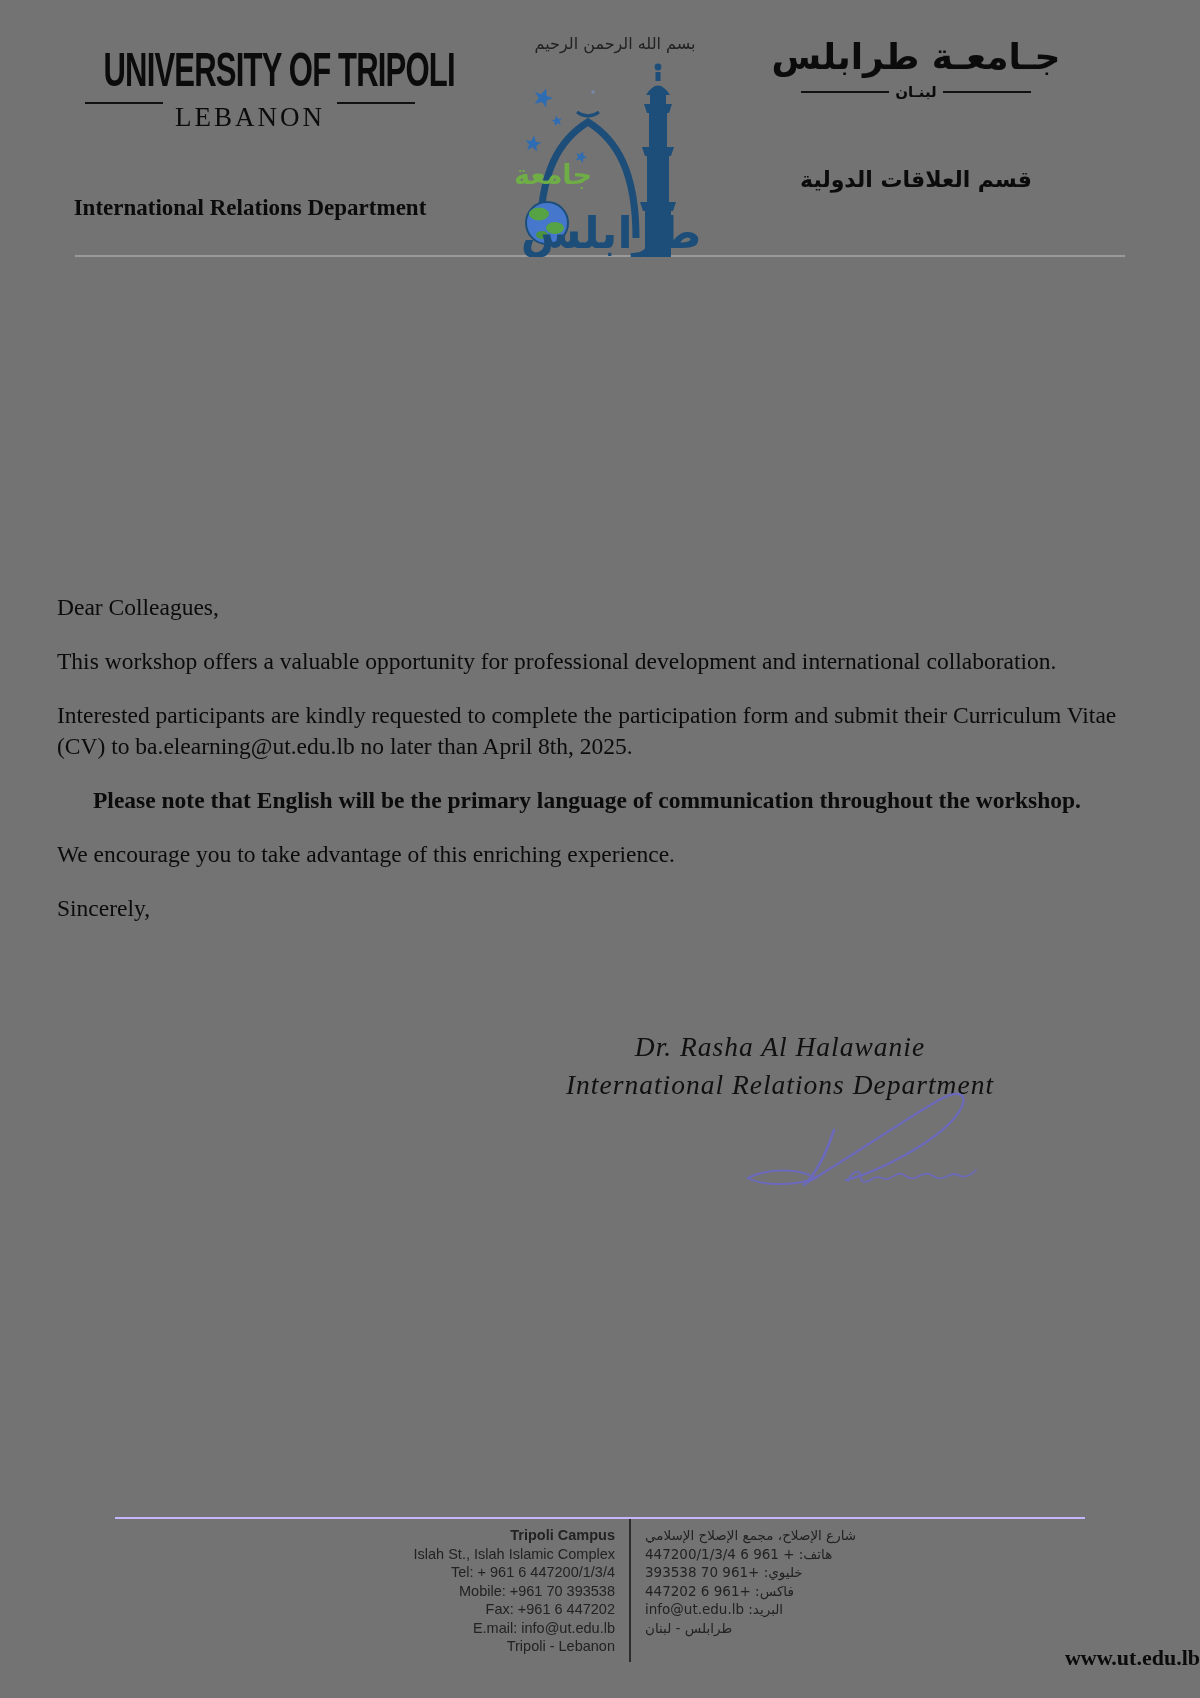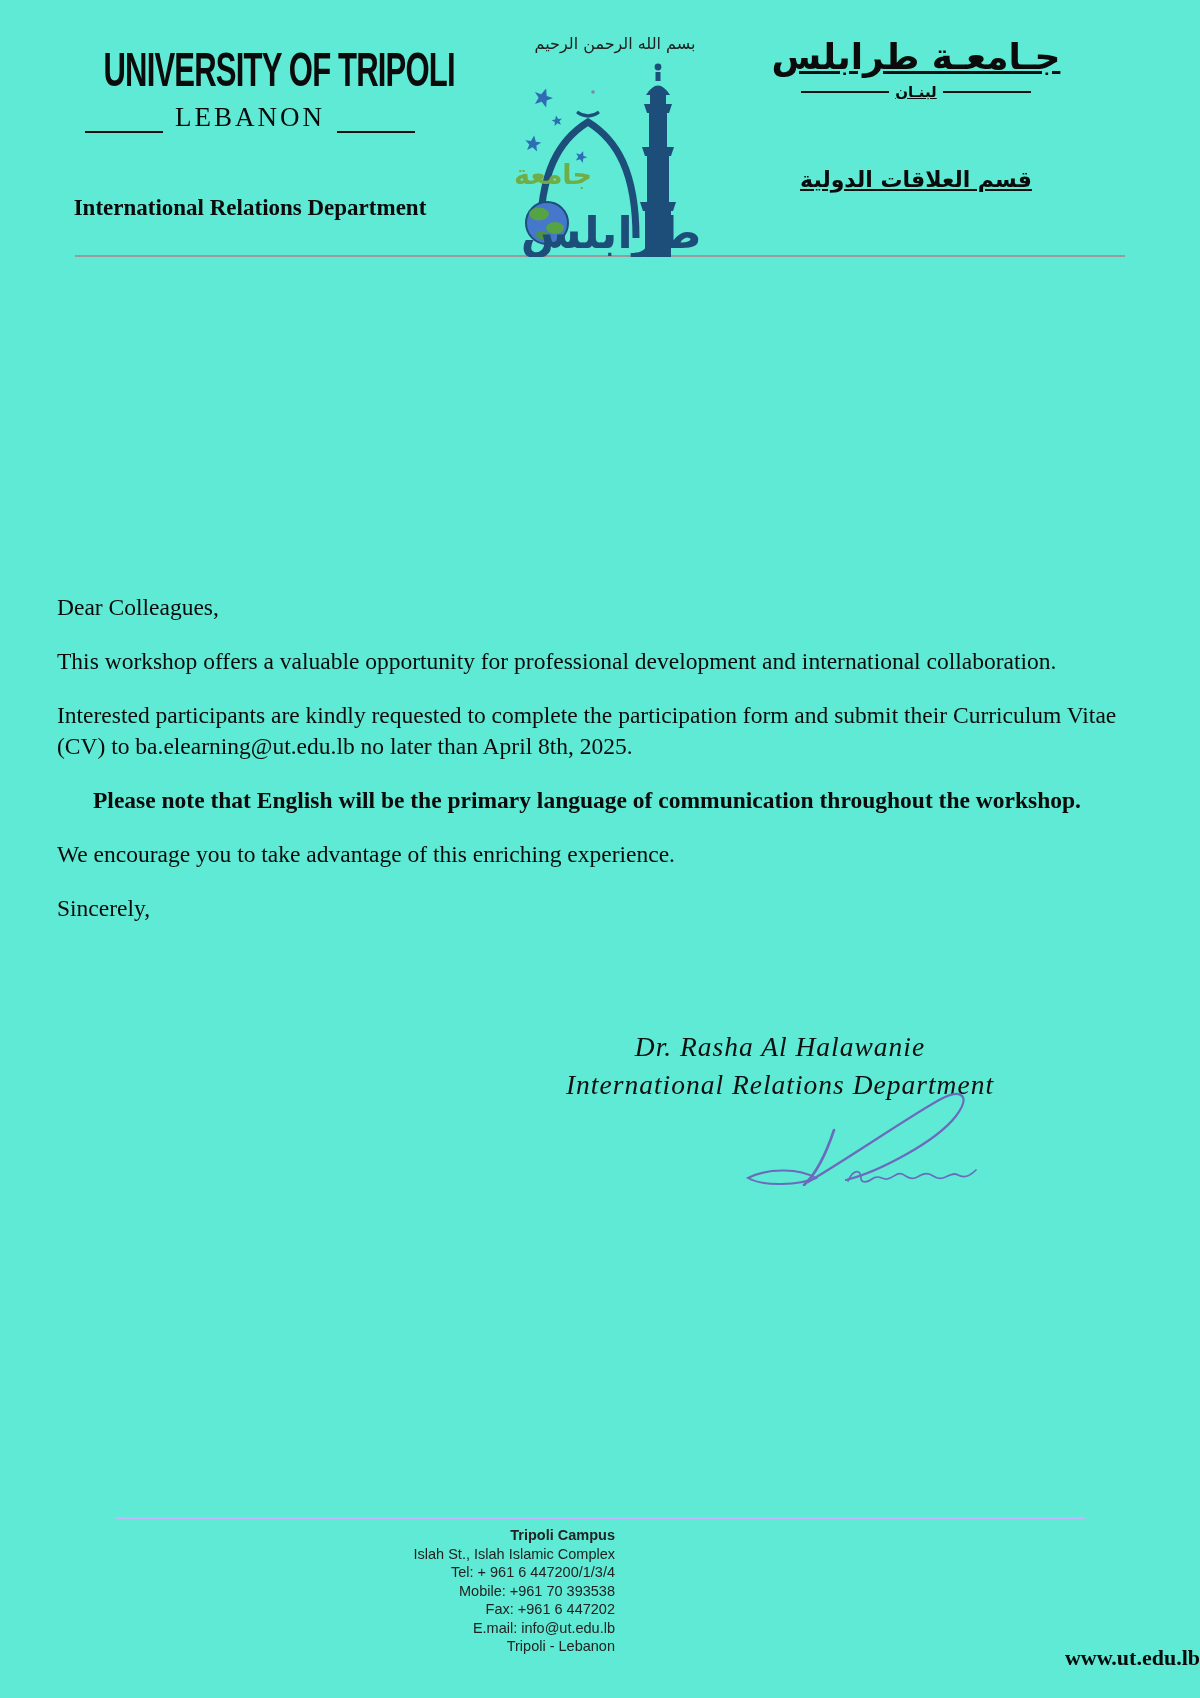--- a/index.html
+++ b/index.html
@@ -1,34 +1,34 @@
 <!DOCTYPE html>
 <html><head>
 <meta charset="utf-8">
 <style>
   html,body{margin:0;padding:0;background:#ffffff;}
-  .page{position:relative;width:1200px;height:1698px;background:#5eead4;overflow:hidden;
+  .page{position:relative;width:1200px;height:1698px;background:#737373;overflow:hidden;
         font-family:"Liberation Serif",serif;color:#111;}
 
   
   .hdr-left{position:absolute;left:70px;top:44px;width:360px;text-align:center;}
   .uot-title{display:inline-block;font-family:"Liberation Sans",sans-serif;font-weight:900;
              font-size:37px;letter-spacing:-1px;transform:scale(0.84,1.28);transform-origin:center top;
              white-space:nowrap;color:#0b0b0b;}
-  .lebanon-row{display:flex;align-items:flex-end;justify-content:center;gap:12px;margin-top:16px;}
+  .lebanon-row{display:flex;align-items:flex-start;justify-content:center;gap:12px;margin-top:16px;}
   .lebanon-row .rule{width:78px;border-top:2.5px solid #111;height:0;}
   .lebanon-word{font-size:27px;letter-spacing:3px;color:#0b0b0b;}
   .hdr-dept{margin-top:62px;font-size:23px;font-weight:bold;color:#0b0b0b;white-space:nowrap;}
 
   .bismillah{position:absolute;left:498px;top:34px;width:234px;text-align:center;
              font-family:"DejaVu Sans",sans-serif;font-size:16px;color:#222;direction:rtl;}
   .logo-svg{position:absolute;left:495px;top:60px;z-index:2;}
 
   .hdr-right{position:absolute;left:748px;top:36px;width:336px;text-align:center;direction:rtl;
-             font-family:"DejaVu Sans",sans-serif;text-decoration:underline;}
+             font-family:"DejaVu Sans",sans-serif;}
   .ar-title{font-size:36px;font-weight:bold;color:#0b0b0b;white-space:nowrap;}
   .ar-lebanon-row{display:flex;align-items:center;justify-content:center;gap:6px;margin-top:6px;}
   .ar-lebanon-row .rule{width:88px;border-top:2px solid #111;height:0;}
   .ar-lebanon-word{font-size:15px;font-weight:bold;color:#0b0b0b;}
   .hdr-dept-ar{margin-top:66px;font-size:22px;font-weight:bold;color:#0b0b0b;white-space:nowrap;}
 
   .hdr-divider{position:absolute;left:75px;top:255px;width:1050px;border-top:2px solid #9a9a9a;z-index:1;}
 
   
   .title-block{position:absolute;left:0;top:380px;width:1200px;text-align:center;
@@ -154,17 +154,25 @@
   <div class="footer">
     <div class="fcol-left">
       <div class="ftitle">Tripoli Campus</div>
       <div>Islah St., Islah Islamic Complex</div>
       <div>Tel: + 961 6 447200/1/3/4</div>
       <div>Mobile: +961 70 393538</div>
       <div>Fax: +961 6 447202</div>
       <div>E.mail: info@ut.edu.lb</div>
       <div>Tripoli - Lebanon</div>
     </div>
+    <div class="fcol-right">
+      <div>شارع الإصلاح، مجمع الإصلاح الإسلامي</div>
+      <div>هاتف: + 961 6 447200/1/3/4</div>
+      <div>خليوي: +961 70 393538</div>
+      <div>فاكس: +961 6 447202</div>
+      <div>البريد: info@ut.edu.lb</div>
+      <div>طرابلس - لبنان</div>
+    </div>
   </div>
 
   <div class="website">www.ut.edu.lb</div>
 
 </div>
 
 </body></html>

